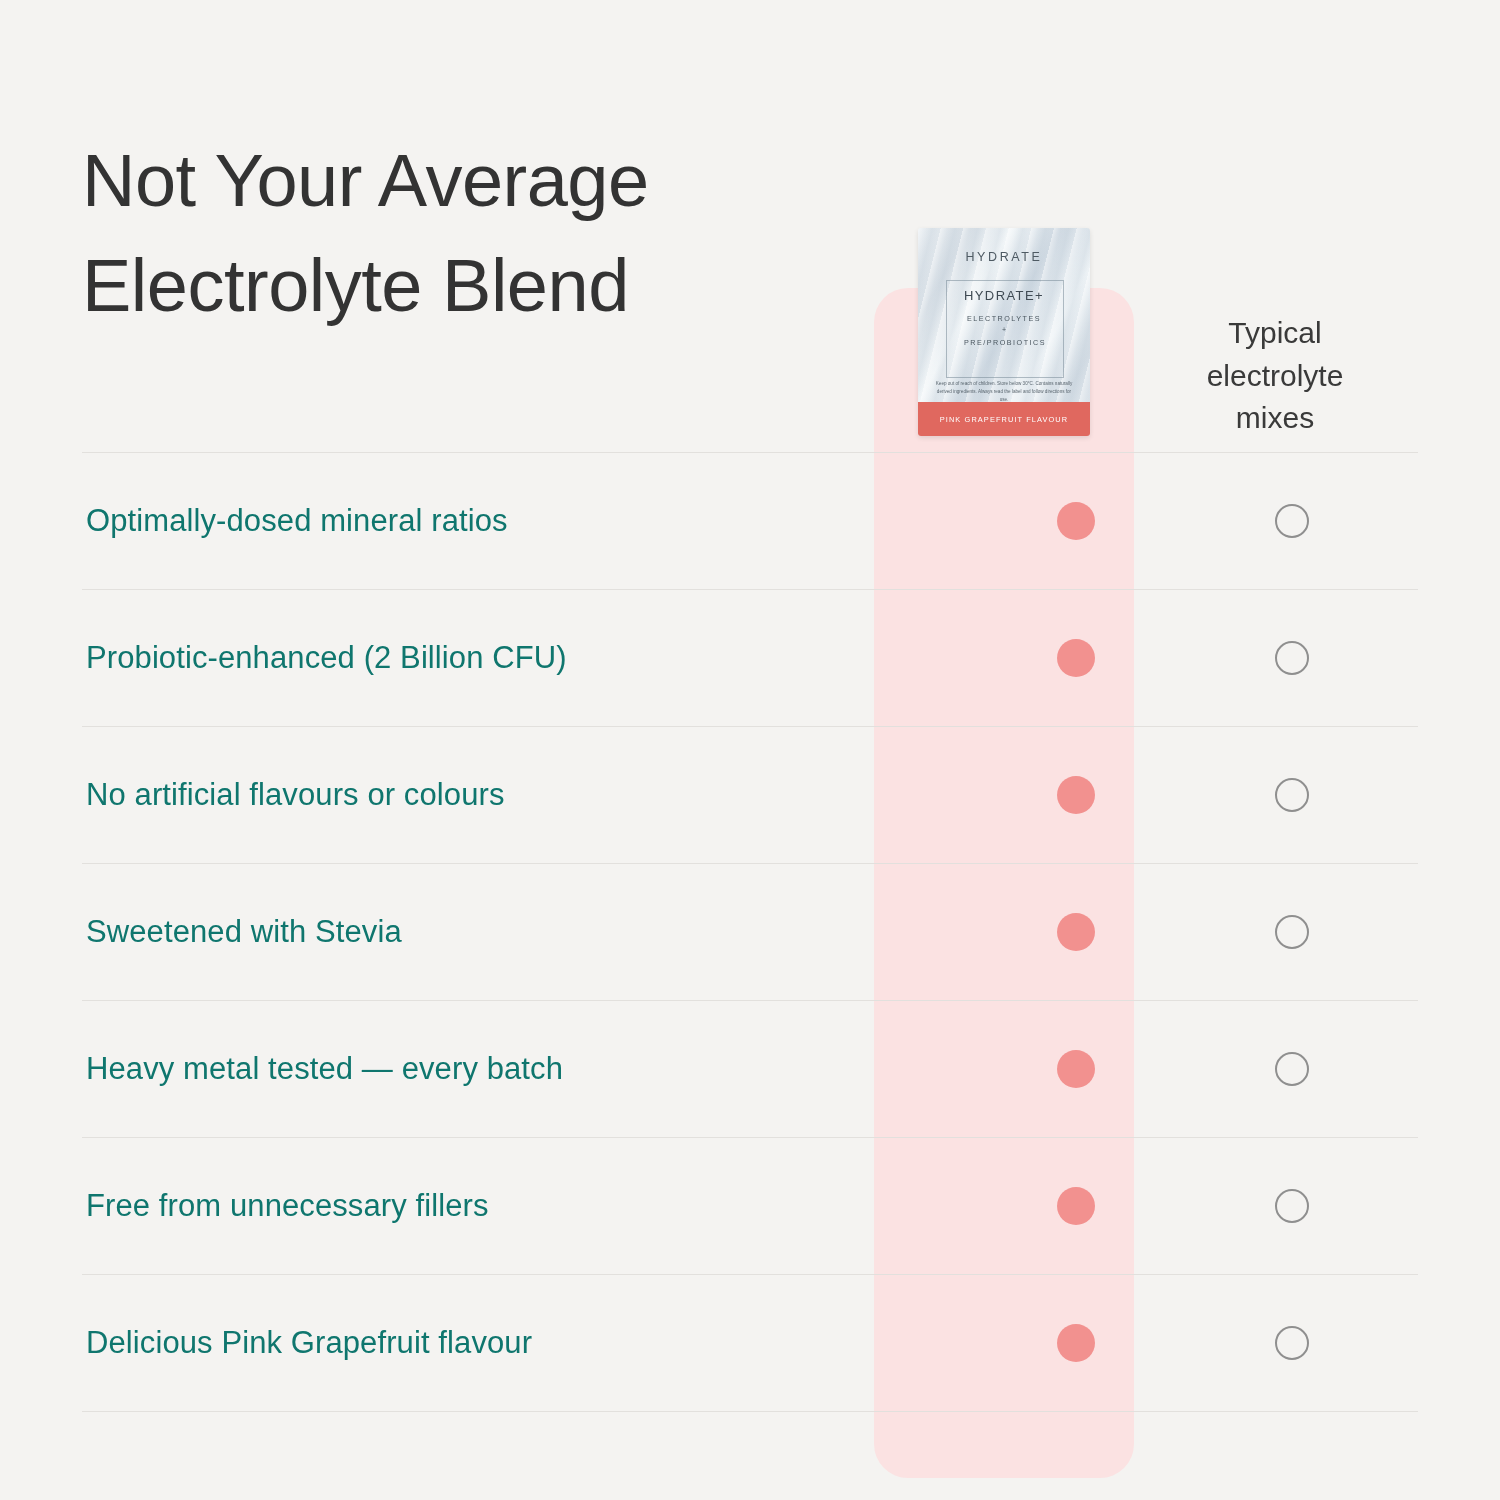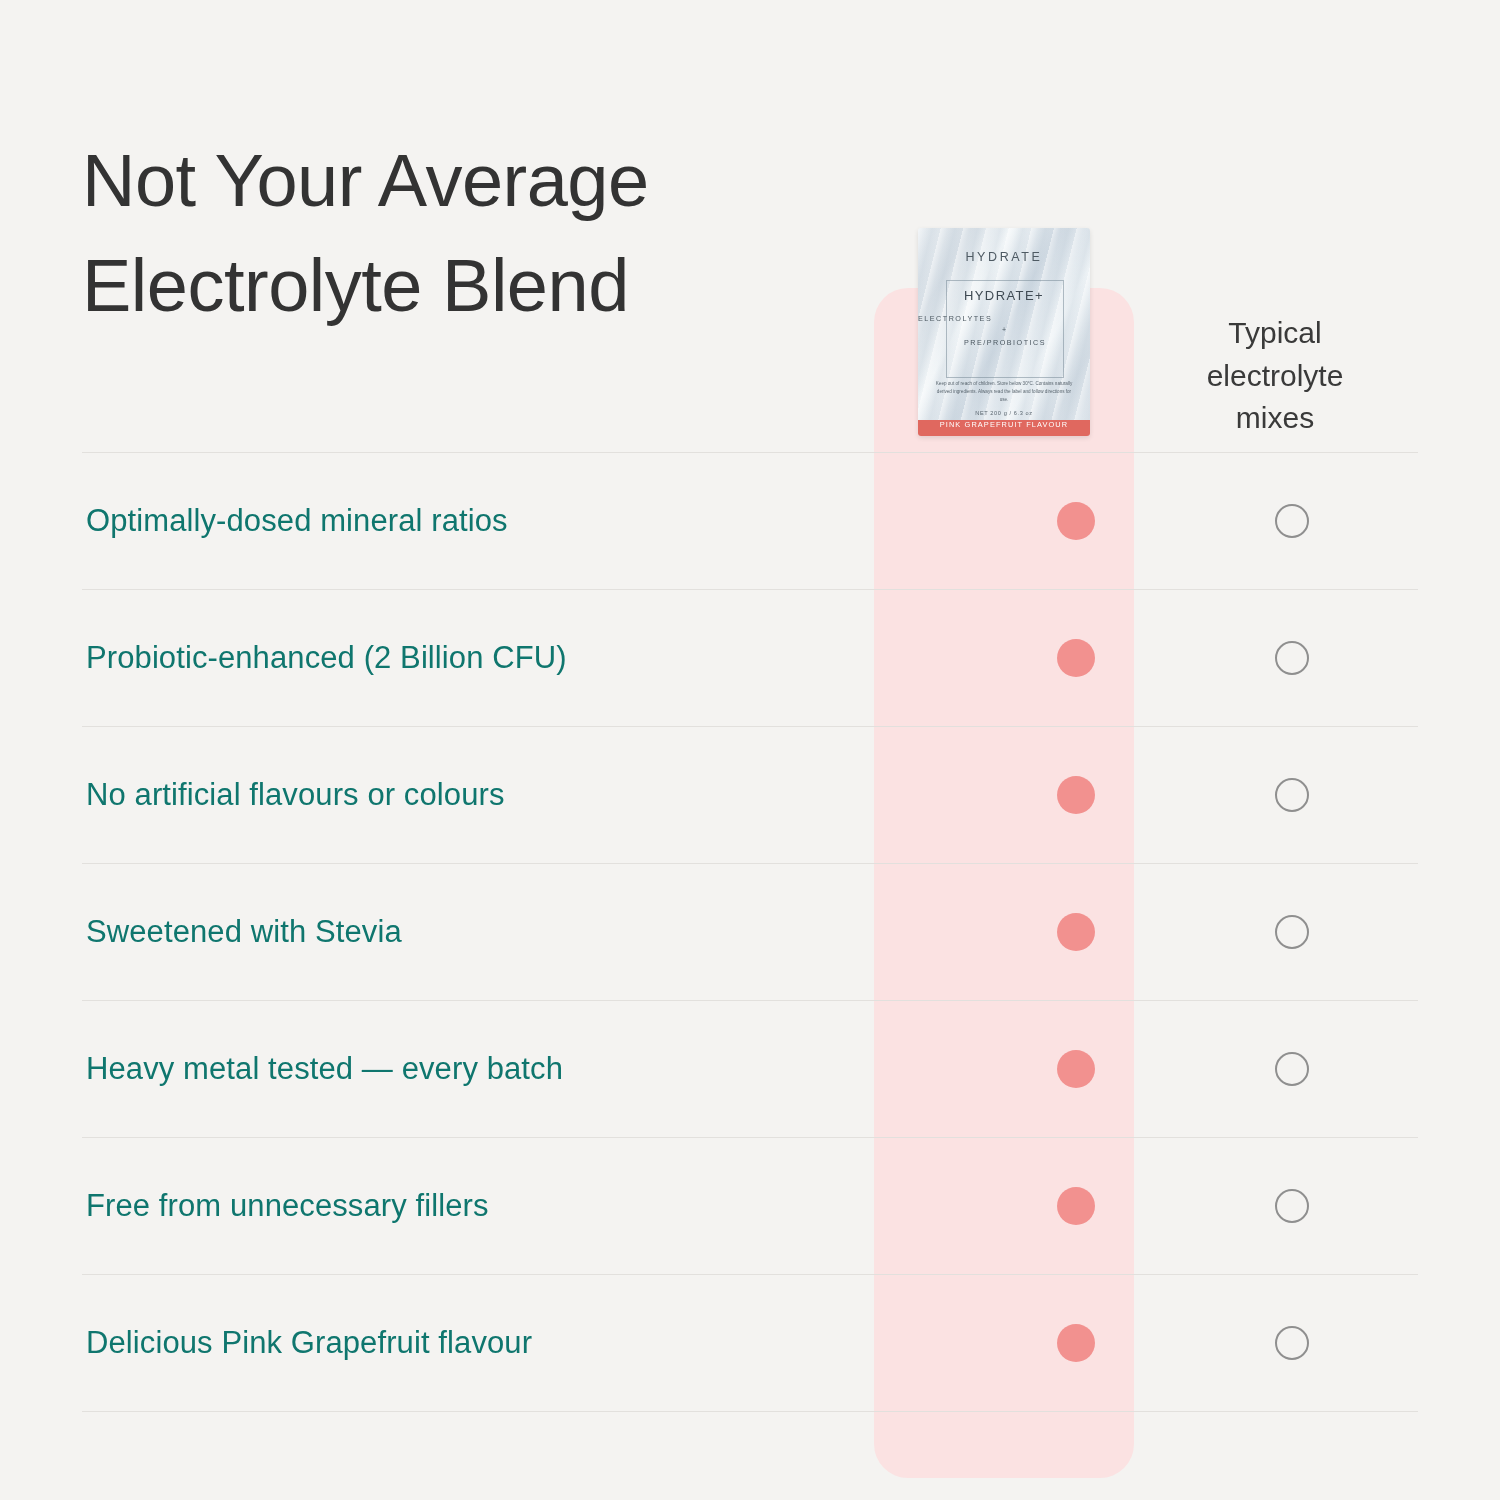--- a/index.html
+++ b/index.html
@@ -89,20 +89,21 @@
     top: 60px;
     text-align: center;
     font-size: 13px;
     letter-spacing: 1.4px;
     color: #3f4a53;
   }
   .product .sub1 {
     position: absolute;
     left: 0; right: 0;
     top: 86px;
+    text-align: center;
     font-size: 7.2px;
     letter-spacing: 1.5px;
     color: #4a565f;
   }
   .product .plus {
     position: absolute;
     left: 0; right: 0;
     top: 98px;
     text-align: center;
     font-size: 7px;
@@ -133,23 +134,24 @@
     top: 182px;
     text-align: center;
     font-size: 5.6px;
     letter-spacing: 0.6px;
     color: #5a666f;
   }
   .product .flavour-band {
     position: absolute;
     left: 0; right: 0;
     bottom: 0;
-    height: 16px;
+    height: 34px;
     background: #e0685f;
     display: flex;
+    align-items: center;
     justify-content: center;
   }
   .product .flavour-band span {
     font-size: 7.4px;
     letter-spacing: 1.1px;
     color: #ffffff;
   }
 
   
   .col-header {

